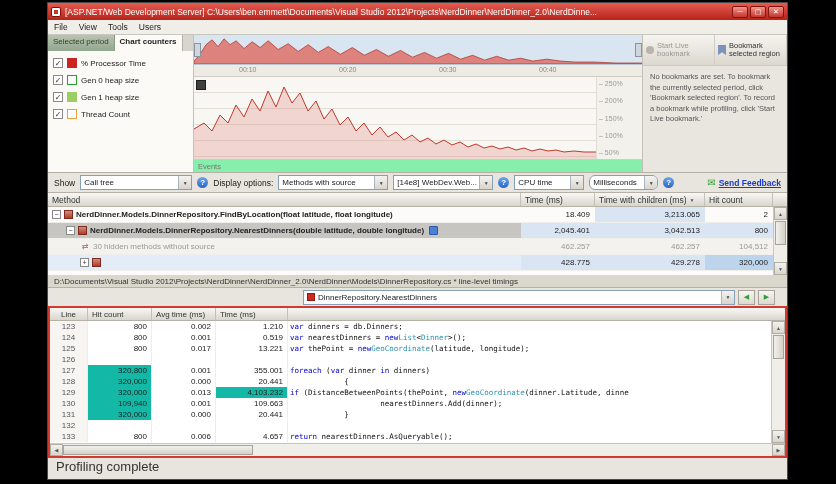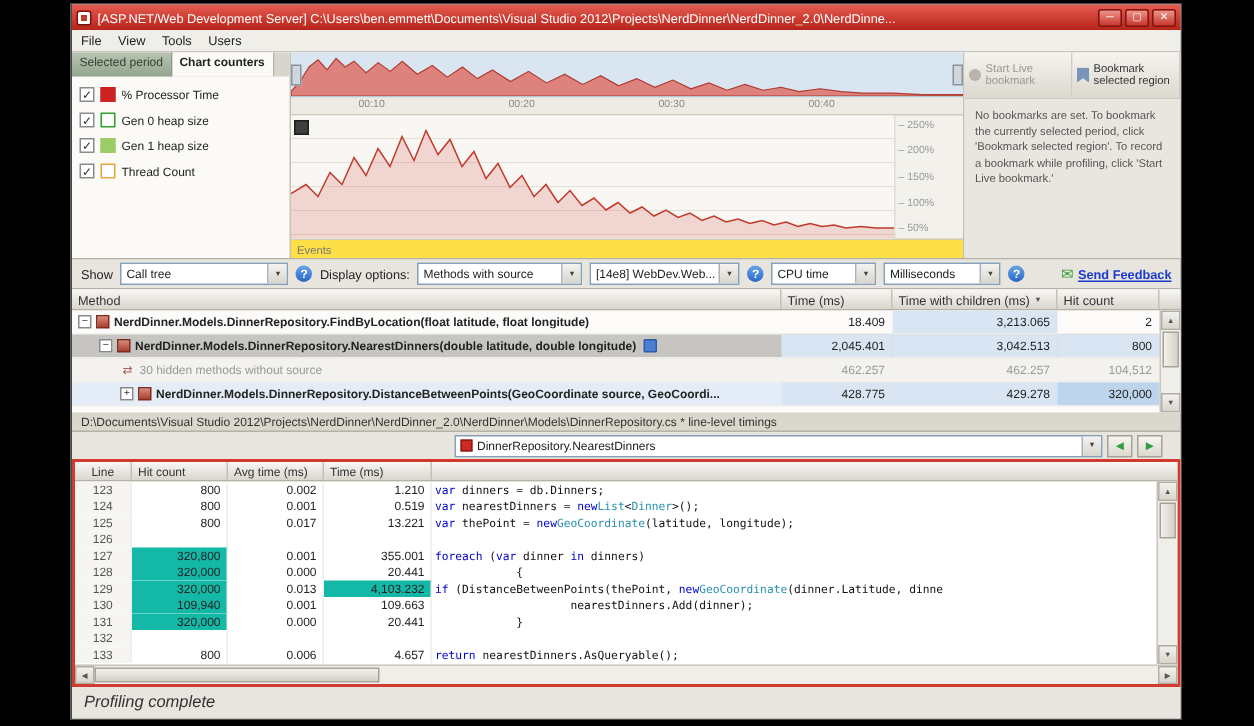--- a/index.html
+++ b/index.html
@@ -36,41 +36,41 @@
   .handle.right{right:0;}
   .time-axis{height:12px;background:#edebe4;position:relative;border-bottom:1px solid #d0ccc2;flex:0 0 auto;}
   .tlab{position:absolute;top:1px;font-size:7px;color:#8a8a8a;}
   .plot-row{flex:1;display:flex;}
   .main-plot{flex:1;position:relative;background:#f8f7f3;background-image:repeating-linear-gradient(to bottom,transparent 0 15px,#e2dfd7 15px 16px);}
   .main-plot svg{position:absolute;inset:0;width:100%;height:100%;}
   .event-marker{position:absolute;left:2px;top:3px;width:10px;height:10px;background:#3f3f3f;border:1px solid #1d1d1d;}
   .y-gutter{width:46px;background:#f3f1ec;display:flex;flex-direction:column;justify-content:space-between;padding:3px 2px;border-left:1px solid #e0ddd4;flex:0 0 auto;}
   .ylab{font-size:7px;color:#999;white-space:nowrap;}
   .ylab::before{content:"– ";}
-  .events-row{height:13px;background:#fde047;border-top:1px solid #cfccc2;display:flex;align-items:center;padding-left:4px;flex:0 0 auto;}
+  .events-row{height:13px;background:#86efac;border-top:1px solid #cfccc2;display:flex;align-items:center;padding-left:4px;flex:0 0 auto;}
   .events-row span{font-size:7.5px;color:#777;}
   .chart-right{flex:1;background:#e9e6df;display:flex;flex-direction:column;}
   .bk-buttons{display:flex;border-bottom:1px solid #cfccc2;flex:0 0 auto;}
   .bk-btn{flex:1;height:30px;display:flex;align-items:center;gap:3px;padding:2px 3px;font-size:7.5px;line-height:1.1;background:linear-gradient(#f6f4ef,#dcd8cf);border-right:1px solid #cfccc2;color:#333;}
   .bk-btn.disabled{color:#9a978f;}
   .bk-icon{width:8px;height:10px;background:#7a93b8;clip-path:polygon(0 0,100% 0,100% 100%,50% 72%,0 100%);flex:0 0 auto;}
   .bk-icon.live{background:#b8b4aa;border-radius:50%;height:8px;width:8px;clip-path:none;}
   .bk-help{padding:6px 7px;font-size:7.5px;line-height:1.4;color:#555;}
 
   
   .toolbar{height:20px;background:#e8e5de;border-bottom:1px solid #b5b1a6;display:flex;align-items:center;padding:0 6px;gap:5px;flex:0 0 auto;}
   .tlabel{font-size:8.5px;color:#222;white-space:nowrap;}
   .select{height:15px;background:#fff;border:1px solid #86a0b8;display:flex;align-items:center;font-size:8px;padding-left:3px;overflow:hidden;white-space:nowrap;flex:0 0 auto;}
   .select .arrow{margin-left:auto;width:13px;height:100%;background:linear-gradient(#f4f3f0,#d8d5cd);border-left:1px solid #a9b4be;display:flex;align-items:center;justify-content:center;font-size:5px;color:#444;flex:0 0 auto;}
   .sel-text{overflow:hidden;white-space:nowrap;}
   .w-calltree{width:112px;}
   .w-filter{width:110px;}
   .w-process{width:100px;}
   .w-cpu{width:70px;}
-  .w-units{width:78px;}
+  .w-units{width:69px;border-radius:6px;}
   .qicon{width:11px;height:11px;border-radius:50%;background:linear-gradient(#6aa6e8,#2a66c8);color:#fff;font-size:8px;font-weight:bold;display:flex;align-items:center;justify-content:center;flex:0 0 auto;}
   .feedback-wrap{margin-left:auto;display:flex;align-items:center;gap:3px;}
   .feedback-icon{color:#3a9e3a;font-size:10px;}
   .feedback{color:var(--link-blue,#1a3acc);font-weight:bold;text-decoration:underline;font-size:8.5px;cursor:pointer;}
 
   
   .method-grid{height:82px;display:flex;flex-direction:column;background:#fff;flex:0 0 auto;}
   .mg-header{height:14px;display:flex;background:linear-gradient(#f8f7f4,#d9d6cd);border-bottom:1px solid #b5b1a6;flex:0 0 auto;}
   .mg-header .h{font-size:8.5px;color:#333;padding:1px 4px;border-right:1px solid #c5c1b6;display:flex;align-items:center;gap:3px;overflow:hidden;white-space:nowrap;}
   .c-method{flex:1;min-width:0;}
@@ -127,21 +127,21 @@
   .srow .cs-line{justify-content:center;color:#555;background:#f6f5f1;}
   .srow .cs-code{font-family:"DejaVu Sans Mono",monospace;font-size:7.5px;white-space:pre;color:#111;padding-left:2px;}
   .sheat1{background:#14b8a6;}
   .kw{color:var(--kw,#0000cc);}
   .ty{color:var(--ty,#2b91af);}
   .hscroll{height:13px;background:#f0eee8;border-top:1px solid #c9c6bd;display:flex;flex:0 0 auto;}
   .hbtn{width:13px;height:100%;background:linear-gradient(#f2f1ed,#d8d5cd);border:1px solid #b2aea3;font-size:5px;color:#555;display:flex;align-items:center;justify-content:center;flex:0 0 auto;}
   .hthumb{width:190px;background:linear-gradient(#f2f1ed,#d4d0c6);border:1px solid #a8a398;margin:1px 0;flex:0 0 auto;}
   .hspacer{flex:1;}
 
-  .status-bar{flex:1;display:flex;align-items:flex-end;padding:0 12px 5px 8px;font-size:11px;color:#333;background:#e8e5de;font-style:italic;}
+  .status-bar{flex:1;display:flex;align-items:flex-end;padding:0 12px 5px 8px;font-size:13px;color:#333;background:#e8e5de;}
 </style>
 </head>
 <body>
 
 <div class="screen">
   <div class="window">
 
     <div class="titlebar">
       <span class="app-icon"></span>
       <span class="title-text">[ASP.NET/Web Development Server] C:\Users\ben.emmett\Documents\Visual Studio 2012\Projects\NerdDinner\NerdDinner_2.0\NerdDinne...</span>
@@ -309,21 +309,20 @@
                 <span class="mname">30 hidden methods without source</span>
               </div>
               <div class="cell num c-time">462.257</div>
               <div class="cell num c-twc">462.257</div>
               <div class="cell num c-hits">104,512</div>
             </div>
             <div class="mrow highlight">
               <div class="cell c-method" style="padding-left: 32px;">
                 <span class="exp">+</span>
                 <span class="micon"></span>
-                <span class="mname">NerdDinner.Models.DinnerRepository.DistanceBetweenPoints(GeoCoordinate source, GeoCoordi...</span>
               </div>
               <div class="cell num c-time heat1">428.775</div>
               <div class="cell num c-twc heat1">429.278</div>
               <div class="cell num c-hits heat2">320,000</div>
             </div>
           </div>
         <div class="vscroll">
           <span class="sbtn">▲</span>
           <span class="sthumb"></span>
           <span class="sfill"></span>

